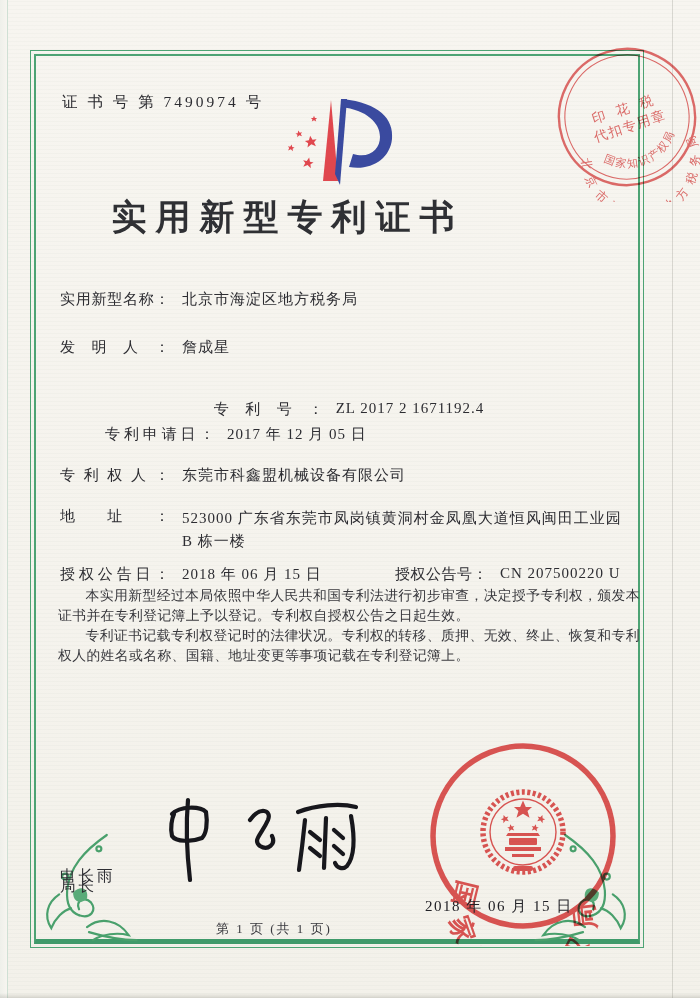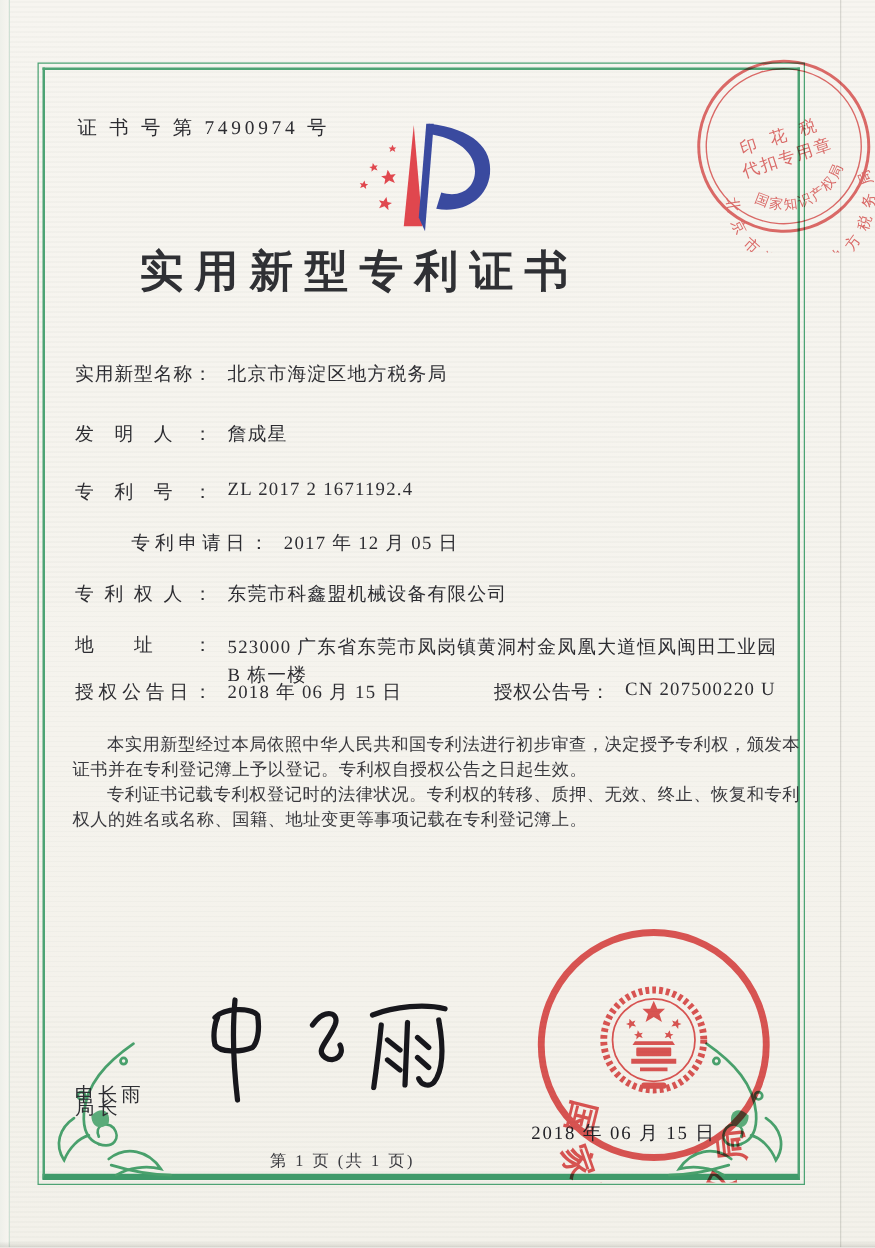--- a/index.html
+++ b/index.html
@@ -23,23 +23,23 @@
   .flourish-left{left:27px;top:833px;}
   .flourish-right{left:531px;top:833px;transform:scaleX(-1);}
   
   .cert-no{left:62px;top:92px;font-size:15.5px;letter-spacing:3px;color:#2c2c31;text-align:center;}
   .logo{left:283px;top:97px;}
   .title{left:30px;top:194px;width:515px;text-align:center;font-size:35px;font-weight:700;letter-spacing:9px;color:#2f3034;}
   .field-row{position:absolute;left:60px;width:578px;display:flex;font-size:15px;color:#2d2d32;}
   .f-label{display:inline-block;width:110px;text-align:justify;text-align-last:justify;flex:0 0 110px;letter-spacing:.5px;}
   .f-value{margin-left:12px;letter-spacing:1px;}
   .f-value-addr{margin-left:12px;letter-spacing:1px;width:442px;line-height:23px;}
-  .row-name{top:290px;} .row-inventor{top:338px;} .row-patno{top:384px;}
+  .row-name{top:290px;} .row-inventor{top:338px;} .row-patno{top:400px;justify-content:center;}
   .row-filing{top:425px;margin-left:45px;} .row-patentee{top:466px;} .row-address{top:507px;}
-  .row-grant{top:544px;}
+  .row-grant{top:565px;}
   .grant-no-group{position:absolute;left:335px;top:0;display:flex;white-space:nowrap;}
   .label-auto{width:auto;flex:none;text-align-last:auto;letter-spacing:.5px;}
   
   .paras{left:58px;top:586px;width:582px;font-size:13.8px;line-height:20px;text-align:justify;color:#38383d;}
   .paras p{margin:0;text-indent:2em;letter-spacing:.4px;}
   
   .director-title{left:60px;top:876px;font-size:15.5px;letter-spacing:3px;}
   .director-name{left:60px;top:866px;font-size:15.5px;letter-spacing:3px;}
   .signature{left:158px;top:790px;}
   

